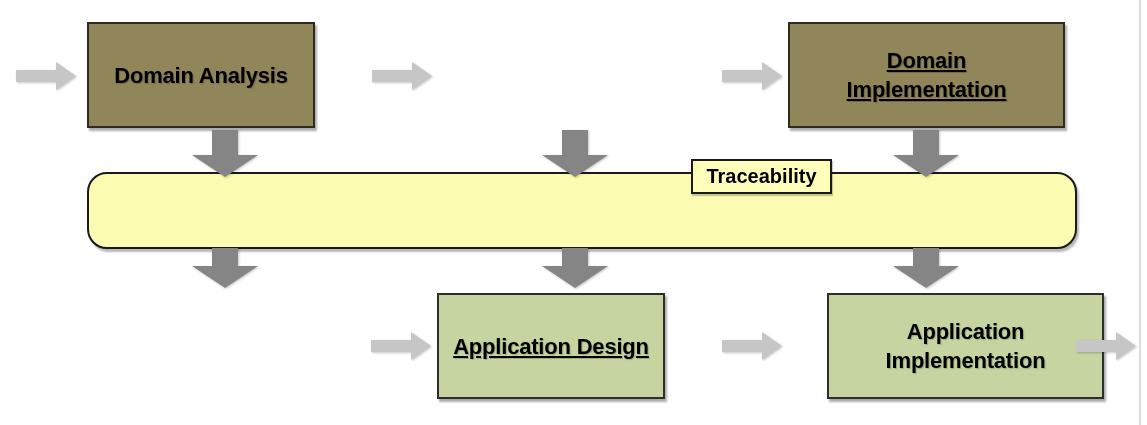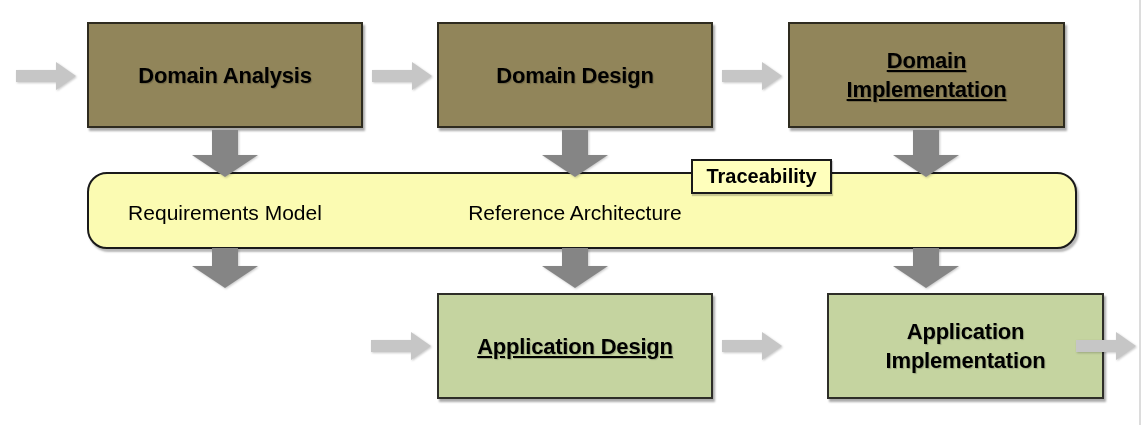--- a/index.html
+++ b/index.html
@@ -3,21 +3,21 @@
 <meta charset="utf-8">
 <style>
   html,body{margin:0;padding:0;background:#fff;}
   .stage{
     position:relative;width:1147px;height:425px;overflow:hidden;
     background:var(--background,#fff);
     font-family:"Liberation Sans",sans-serif;color:#000;
   }
   .page-edge{position:absolute;top:0;width:2px;height:425px;background:var(--page_edge_line,#dcdcdc);}
   .box{
-    position:absolute;width:276px;height:106px;box-sizing:border-box;
+    position:absolute;width:228px;height:106px;box-sizing:border-box;
     display:flex;align-items:center;justify-content:center;
     text-align:center;font-weight:bold;font-size:22px;line-height:29px;
     white-space:pre-line;letter-spacing:-0.2px;
     box-shadow:2px 3px 2px rgba(0,0,0,0.33);
     z-index:2;
   }
   .box .box-label{text-shadow:1px 1px 1px rgba(0,0,0,0.2);}
   .box.domain{background:var(--domain_box_fill,#91855A);border:2px solid var(--domain_box_border,#2E2B1F);}
   .box.app{background:var(--application_box_fill,#C5D4A0);border:2px solid var(--application_box_border,#2E2E28);}
   #box-da{left:87px;top:22px;}
@@ -52,31 +52,26 @@
   svg.arrow{filter:drop-shadow(1px 1.5px 1px rgba(0,0,0,0.22));}
 </style>
 </head>
 <body>
 
 <div class="stage">
 
   <div class="box domain" id="box-da">
     <span class="box-label">Domain Analysis</span>
   </div>
-  <div class="box domain" id="box-dd">
-    <span class="box-label">Domain Design</span>
-  </div>
   <div class="box domain" id="box-di">
     <span class="box-label">Domain
 Implementation</span>
   </div>
 
   <div class="band"></div>
-  <div class="band-label" id="band-req">Requirements Model</div>
-  <div class="band-label" id="band-ref">Reference Architecture</div>
   <div class="tag">
     <span>Traceability</span>
   </div>
 
   <div class="box app" id="box-ad">
     <span class="box-label">Application Design</span>
   </div>
   <div class="box app" id="box-ai">
     <span class="box-label">Application
 Implementation</span>

